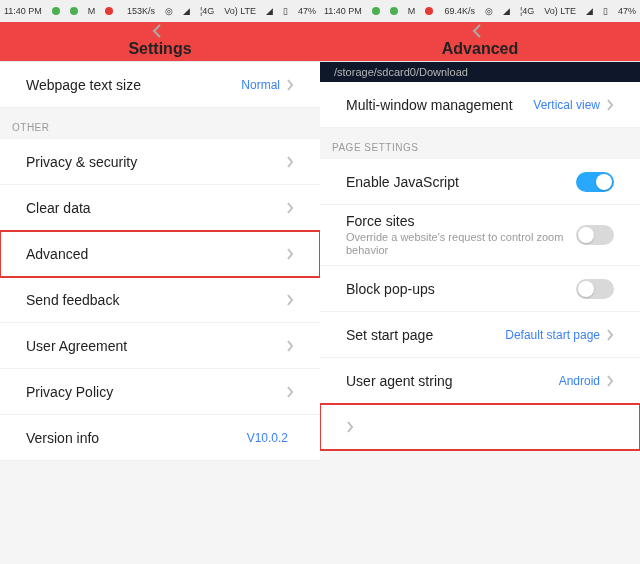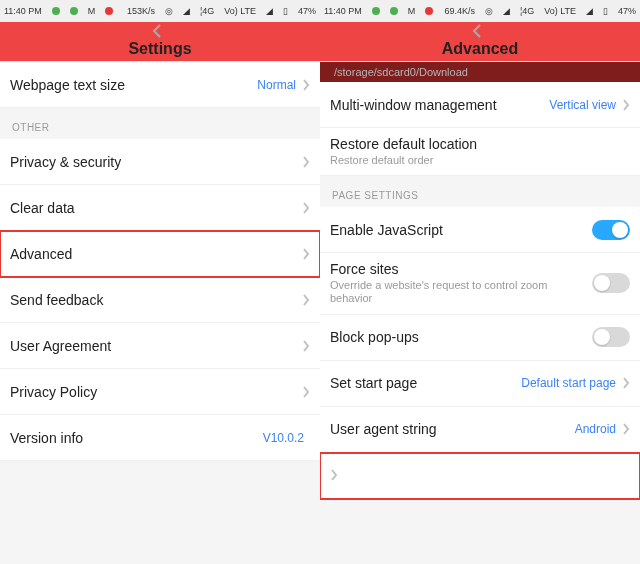--- a/index.html
+++ b/index.html
@@ -48,21 +48,21 @@
     color: #999; margin-right: 6px;
   }
   .back-chevron svg { width: 10px; height: 16px; }
   .title { font-size: 16px; font-weight: 600; color: #222; }
   .list { background: #fff; }
   .row {
     min-height: 46px;
     display: flex;
     align-items: center;
     justify-content: space-between;
-    padding: 8px 10px;
+    padding: 8px 26px;
     background: #fff;
     border-bottom: 1px solid #f0f0f0;
   }
   .row .label { font-size: 14px; color: #222; }
   .row .sub { font-size: 11px; color: #9a9a9a; margin-top: 2px; line-height: 1.2; }
   .row .value { font-size: 12px; color: #3b82f6; margin-right: 6px; margin-left: 14px; }
   .row .rgt { display: flex; align-items: center; }
   .chevron { width: 8px; height: 12px; }
   .chevron svg { width: 8px; height: 12px; display:block; }
   .chevron path { stroke: #c0c0c0; stroke-width: 2; fill: none; }
@@ -90,21 +90,21 @@
     width: 38px; height: 20px; border-radius: 10px;
     background: #d9d9d9; position: relative;
   }
   .toggle.on { background: #29a8ff; }
   .toggle .knob {
     width: 16px; height: 16px; border-radius: 8px; background: #fff;
     position: absolute; top: 2px; left: 2px;
     box-shadow: 0 1px 2px rgba(0,0,0,0.2);
   }
   .toggle.on .knob { left: 20px; }
-  .truncated-path { font-size: 11px; color: #b5b5b5; padding: 4px 14px; background:#7f1d1d; }
+  .truncated-path { font-size: 11px; color: #b5b5b5; padding: 4px 14px; background:#0f172a; }
   .col { display:flex; flex-direction:column; }
 </style>
 </head>
 <body>
 
 <div class="screen">
   <div class="statusbar">
     <div class="sb-left">
       <span>11:40 PM</span>
       <span class="dot g"></span>
@@ -243,26 +243,20 @@
       <span class="label">Multi-window management</span>
       <div class="rgt">
         <span class="value">Vertical view</span>
         <span class="chevron">
             <svg viewBox="0 0 8 12">
               <path d="M2 1 L6 6 L2 11"></path>
             </svg>
           </span>
       </div>
     </div>
-    <div class="row">
-      <div class="col">
-        <span class="label">Restore default location</span>
-        <span class="sub">Restore default order</span>
-      </div>
-    </div>
   </div>
 
   <div class="section-header">PAGE SETTINGS</div>
 
   <div class="list">
     <div class="row">
       <span class="label">Enable JavaScript</span>
       <div class="toggle on">
           <div class="knob"></div>
         </div>

